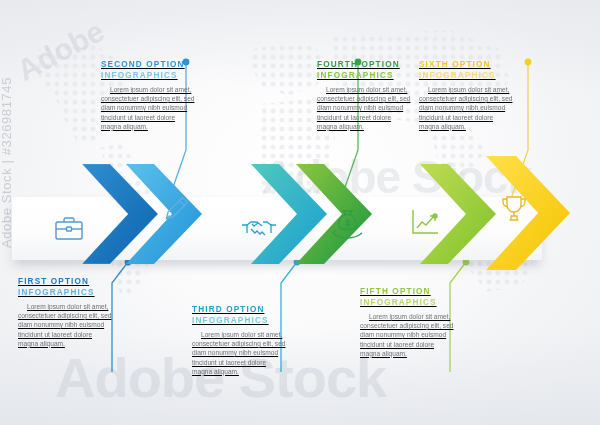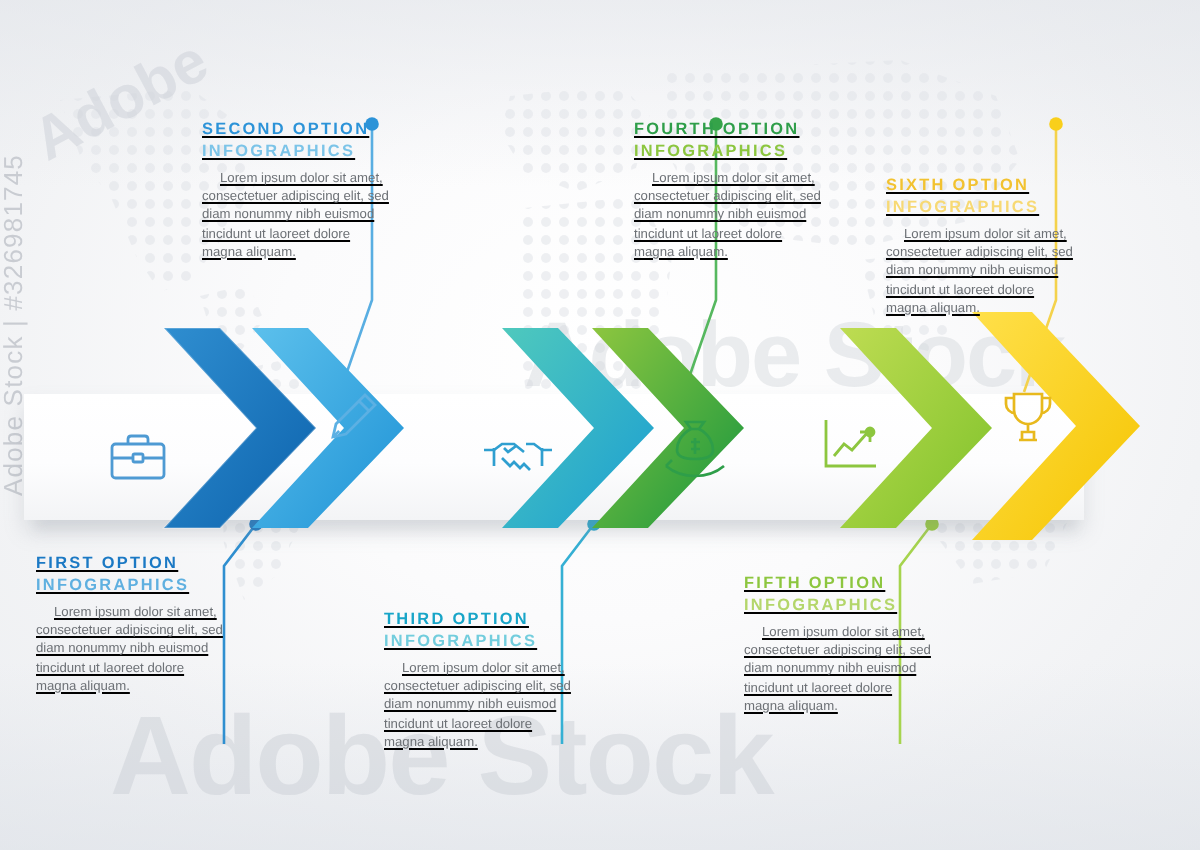--- a/index.html
+++ b/index.html
@@ -287,23 +287,23 @@
   <div class="sub" style="color:#72cddd">INFOGRAPHICS</div>
   <div class="body">Lorem ipsum dolor sit amet, consectetuer adipiscing elit, sed diam nonummy nibh euismod tincidunt ut laoreet dolore magna aliquam.</div>
 </div>
 
 <div class="tb" style="left:272px;top:60px;margin-left:45px;">
   <div class="ttl" style="color:#2f9e4a">FOURTH OPTION</div>
   <div class="sub" style="color:#8cc63f">INFOGRAPHICS</div>
   <div class="body">Lorem ipsum dolor sit amet, consectetuer adipiscing elit, sed diam nonummy nibh euismod tincidunt ut laoreet dolore magna aliquam.</div>
 </div>
 
-<div class="tb" style="left:372px;top:287px;">
+<div class="tb" style="left:360px;top:287px;">
   <div class="ttl" style="color:#8dc63f">FIFTH OPTION</div>
   <div class="sub" style="color:#b4d66b">INFOGRAPHICS</div>
   <div class="body">Lorem ipsum dolor sit amet, consectetuer adipiscing elit, sed diam nonummy nibh euismod tincidunt ut laoreet dolore magna aliquam.</div>
 </div>
 
-<div class="tb" style="left:443px;top:60px;margin-top:28px;">
+<div class="tb" style="left:419px;top:60px;">
   <div class="ttl" style="color:#f2c230">SIXTH OPTION</div>
   <div class="sub" style="color:#f7d974">INFOGRAPHICS</div>
   <div class="body">Lorem ipsum dolor sit amet, consectetuer adipiscing elit, sed diam nonummy nibh euismod tincidunt ut laoreet dolore magna aliquam.</div>
 </div>
 
 </body></html>

